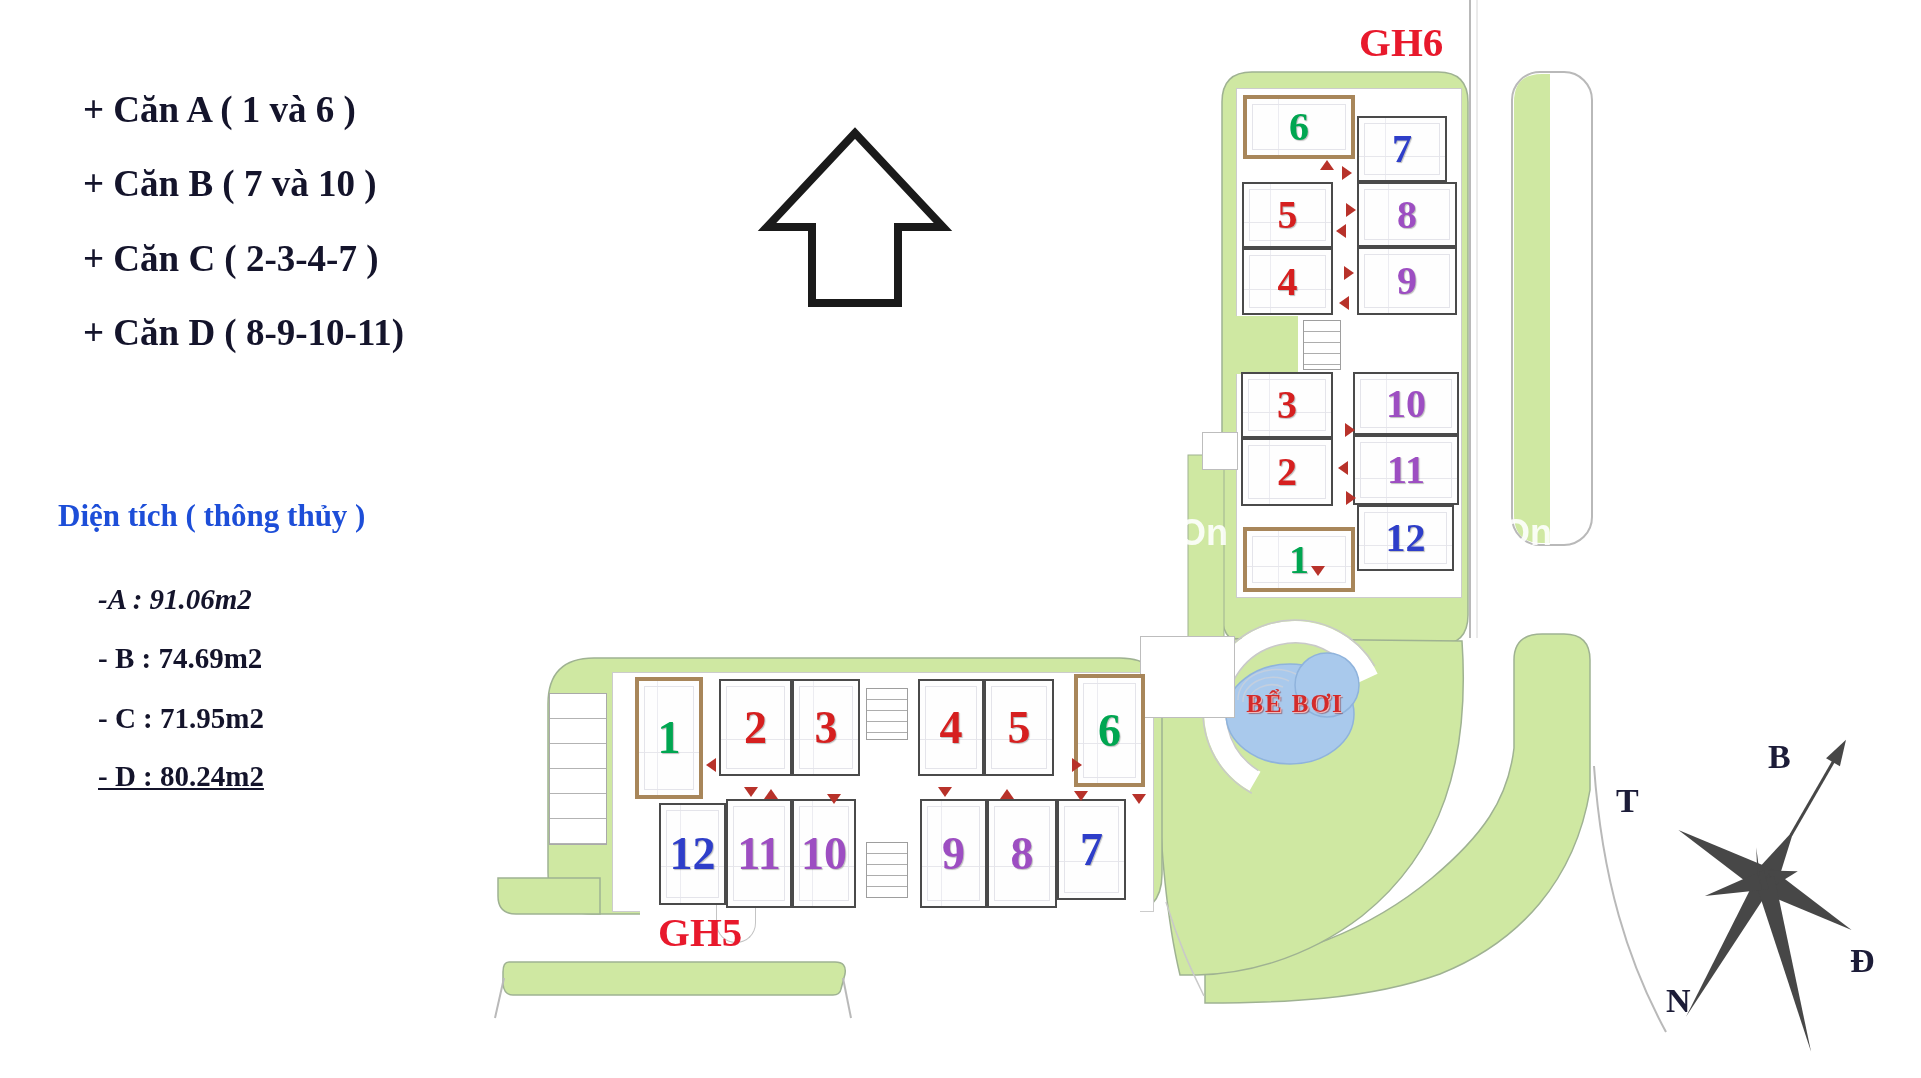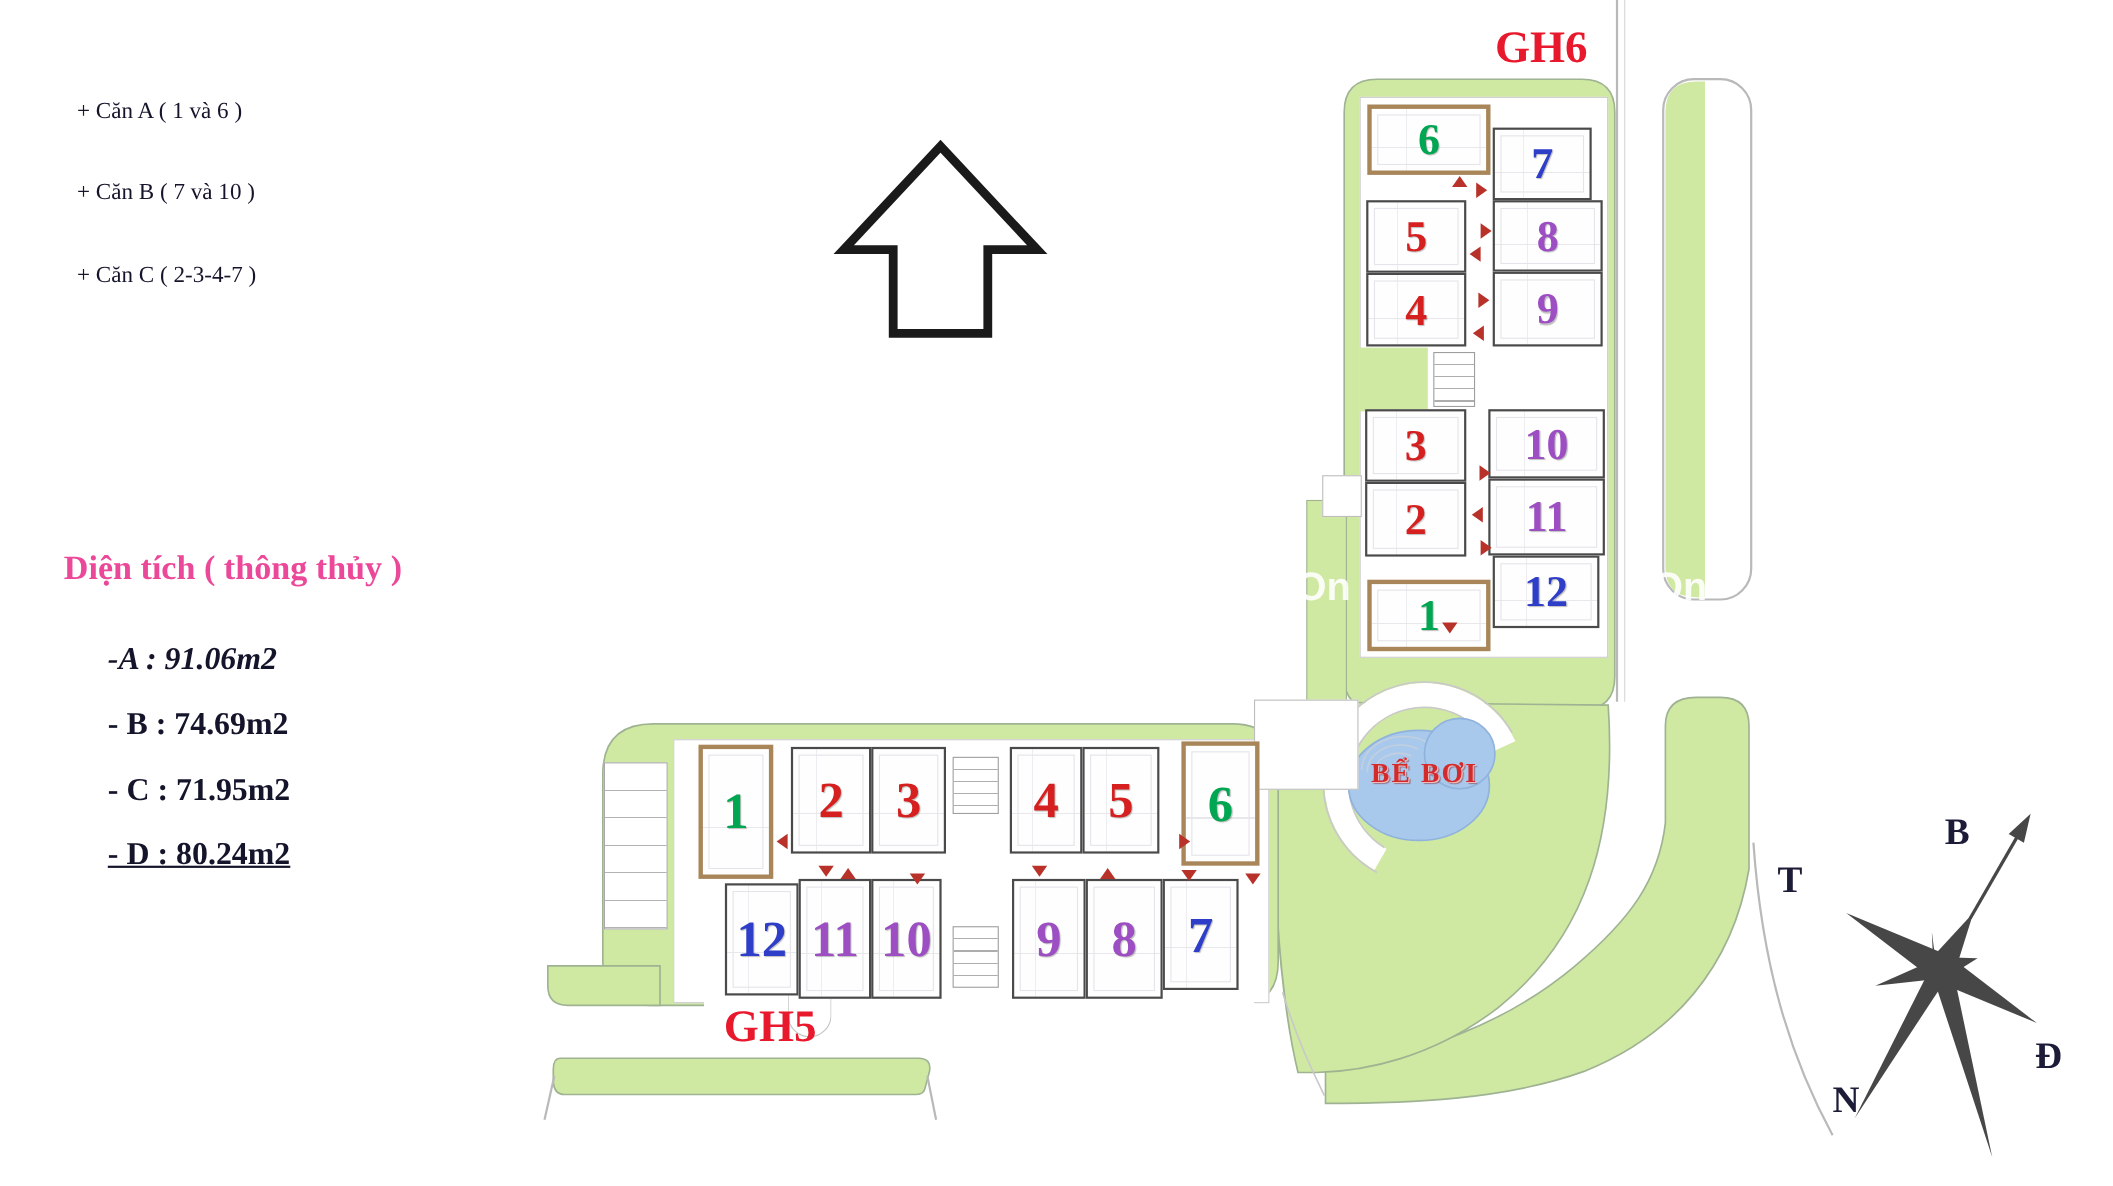--- a/index.html
+++ b/index.html
@@ -1,22 +1,22 @@
 <!DOCTYPE html>
 <html><head>
 <meta charset="utf-8">
 <style>
   html,body{margin:0;padding:0;background:#ffffff;}
   .scene{position:relative;width:1921px;height:1078px;background:#ffffff;overflow:hidden;
          font-family:"Liberation Serif","DejaVu Serif",serif;}
   .scene svg.base{position:absolute;left:0;top:0;}
 
   
-  .legend-line{position:absolute;left:70px;font-weight:normal;font-size:21px;color:#14142b;white-space:nowrap;}
-  .area-title{position:absolute;left:58px;top:498px;font-weight:bold;font-size:31px;color:#ec4899;white-space:nowrap;}
+  .legend-line{position:absolute;left:83px;font-weight:bold;font-size:37px;color:#14142b;white-space:nowrap;}
+  .area-title{position:absolute;left:58px;top:498px;font-weight:bold;font-size:31px;color:#1d4ed8;white-space:nowrap;}
   .area-line{position:absolute;left:98px;font-weight:bold;font-size:29px;color:#14142b;white-space:nowrap;}
   .park-title{position:absolute;left:560px;top:24px;width:580px;text-align:center;
               font-weight:bold;font-size:37px;color:#111122;}
   .bldg-label{position:absolute;font-weight:bold;font-size:41px;color:#e8192c;white-space:nowrap;}
   #gh6-label{left:1359px;top:18px;}
   #gh5-label{left:658px;top:908px;}
   .pool-label{position:absolute;left:1215px;top:690px;width:160px;text-align:center;
               font-weight:bold;font-size:25px;color:#d32b2b;letter-spacing:2px;
               text-shadow:1px 1px 0 #f5b9b9, 2px 2px 1px rgba(120,10,10,.45);}
   .compass-label{position:absolute;font-weight:bold;font-size:34px;color:#1c1c38;}
@@ -231,20 +231,21 @@
     </div>
 
 
   <svg style="position:absolute;left:740px;top:120px;" width="230" height="200" viewBox="0 0 230 200">
     <polygon points="115,13 27,107 72,107 72,183 158,183 158,107 203,107" fill="#ffffff" stroke="#1a1a1a" stroke-width="8" stroke-linejoin="miter"></polygon>
   </svg>
 
   <div class="legend-line" style="top:88px;">+ Căn A ( 1 và 6 )</div>
   <div class="legend-line" style="top:162px;">+ Căn B ( 7 và 10 )</div>
   <div class="legend-line" style="top:237px;">+ Căn C ( 2-3-4-7 )</div>
+  <div class="legend-line" style="top:311px;">+ Căn D ( 8-9-10-11)</div>
 
   <div class="area-title">Diện tích ( thông thủy )</div>
   <div class="area-line" style="top:583px;font-style:italic;">-A : 91.06m2</div>
   <div class="area-line" style="top:642px;">- B : 74.69m2</div>
   <div class="area-line" style="top:702px;">- C : 71.95m2</div>
   <div class="area-line" style="top:760px;text-decoration:underline;">- D : 80.24m2</div>
 
   <div id="gh6-label" class="bldg-label">GH6</div>
   <div id="gh5-label" class="bldg-label">GH5</div>
   <div class="pool-label">BỂ BƠI</div>

